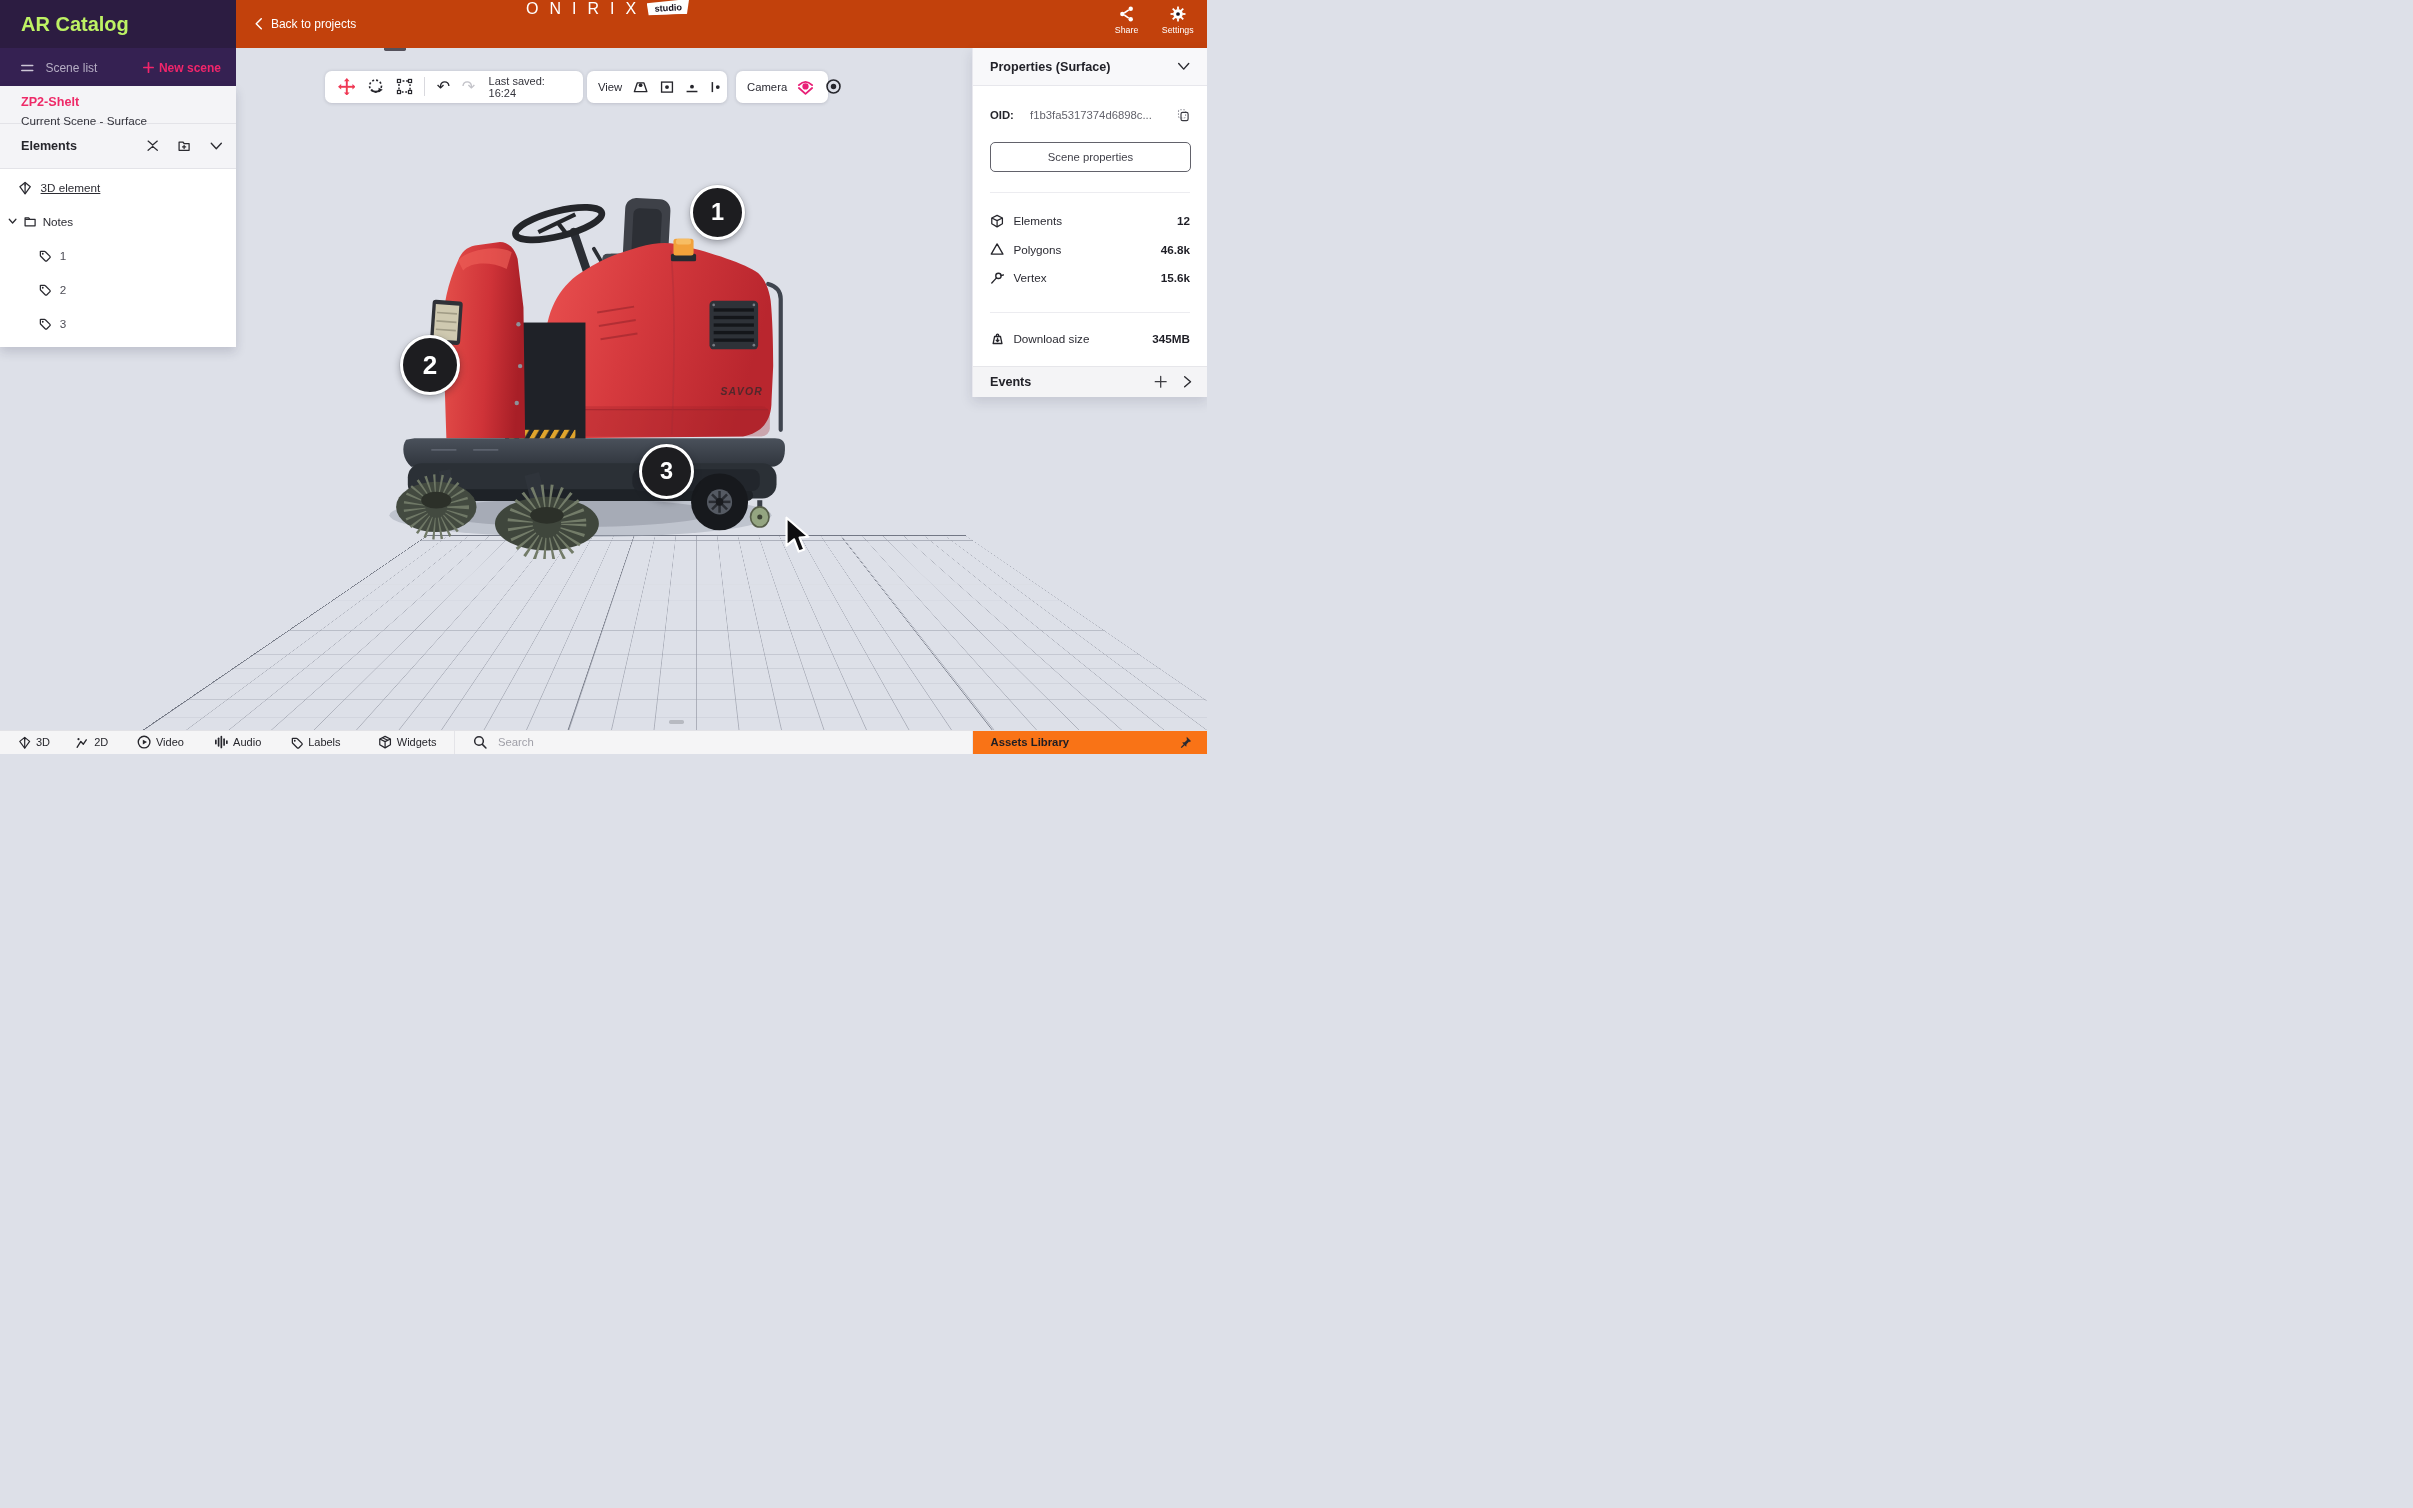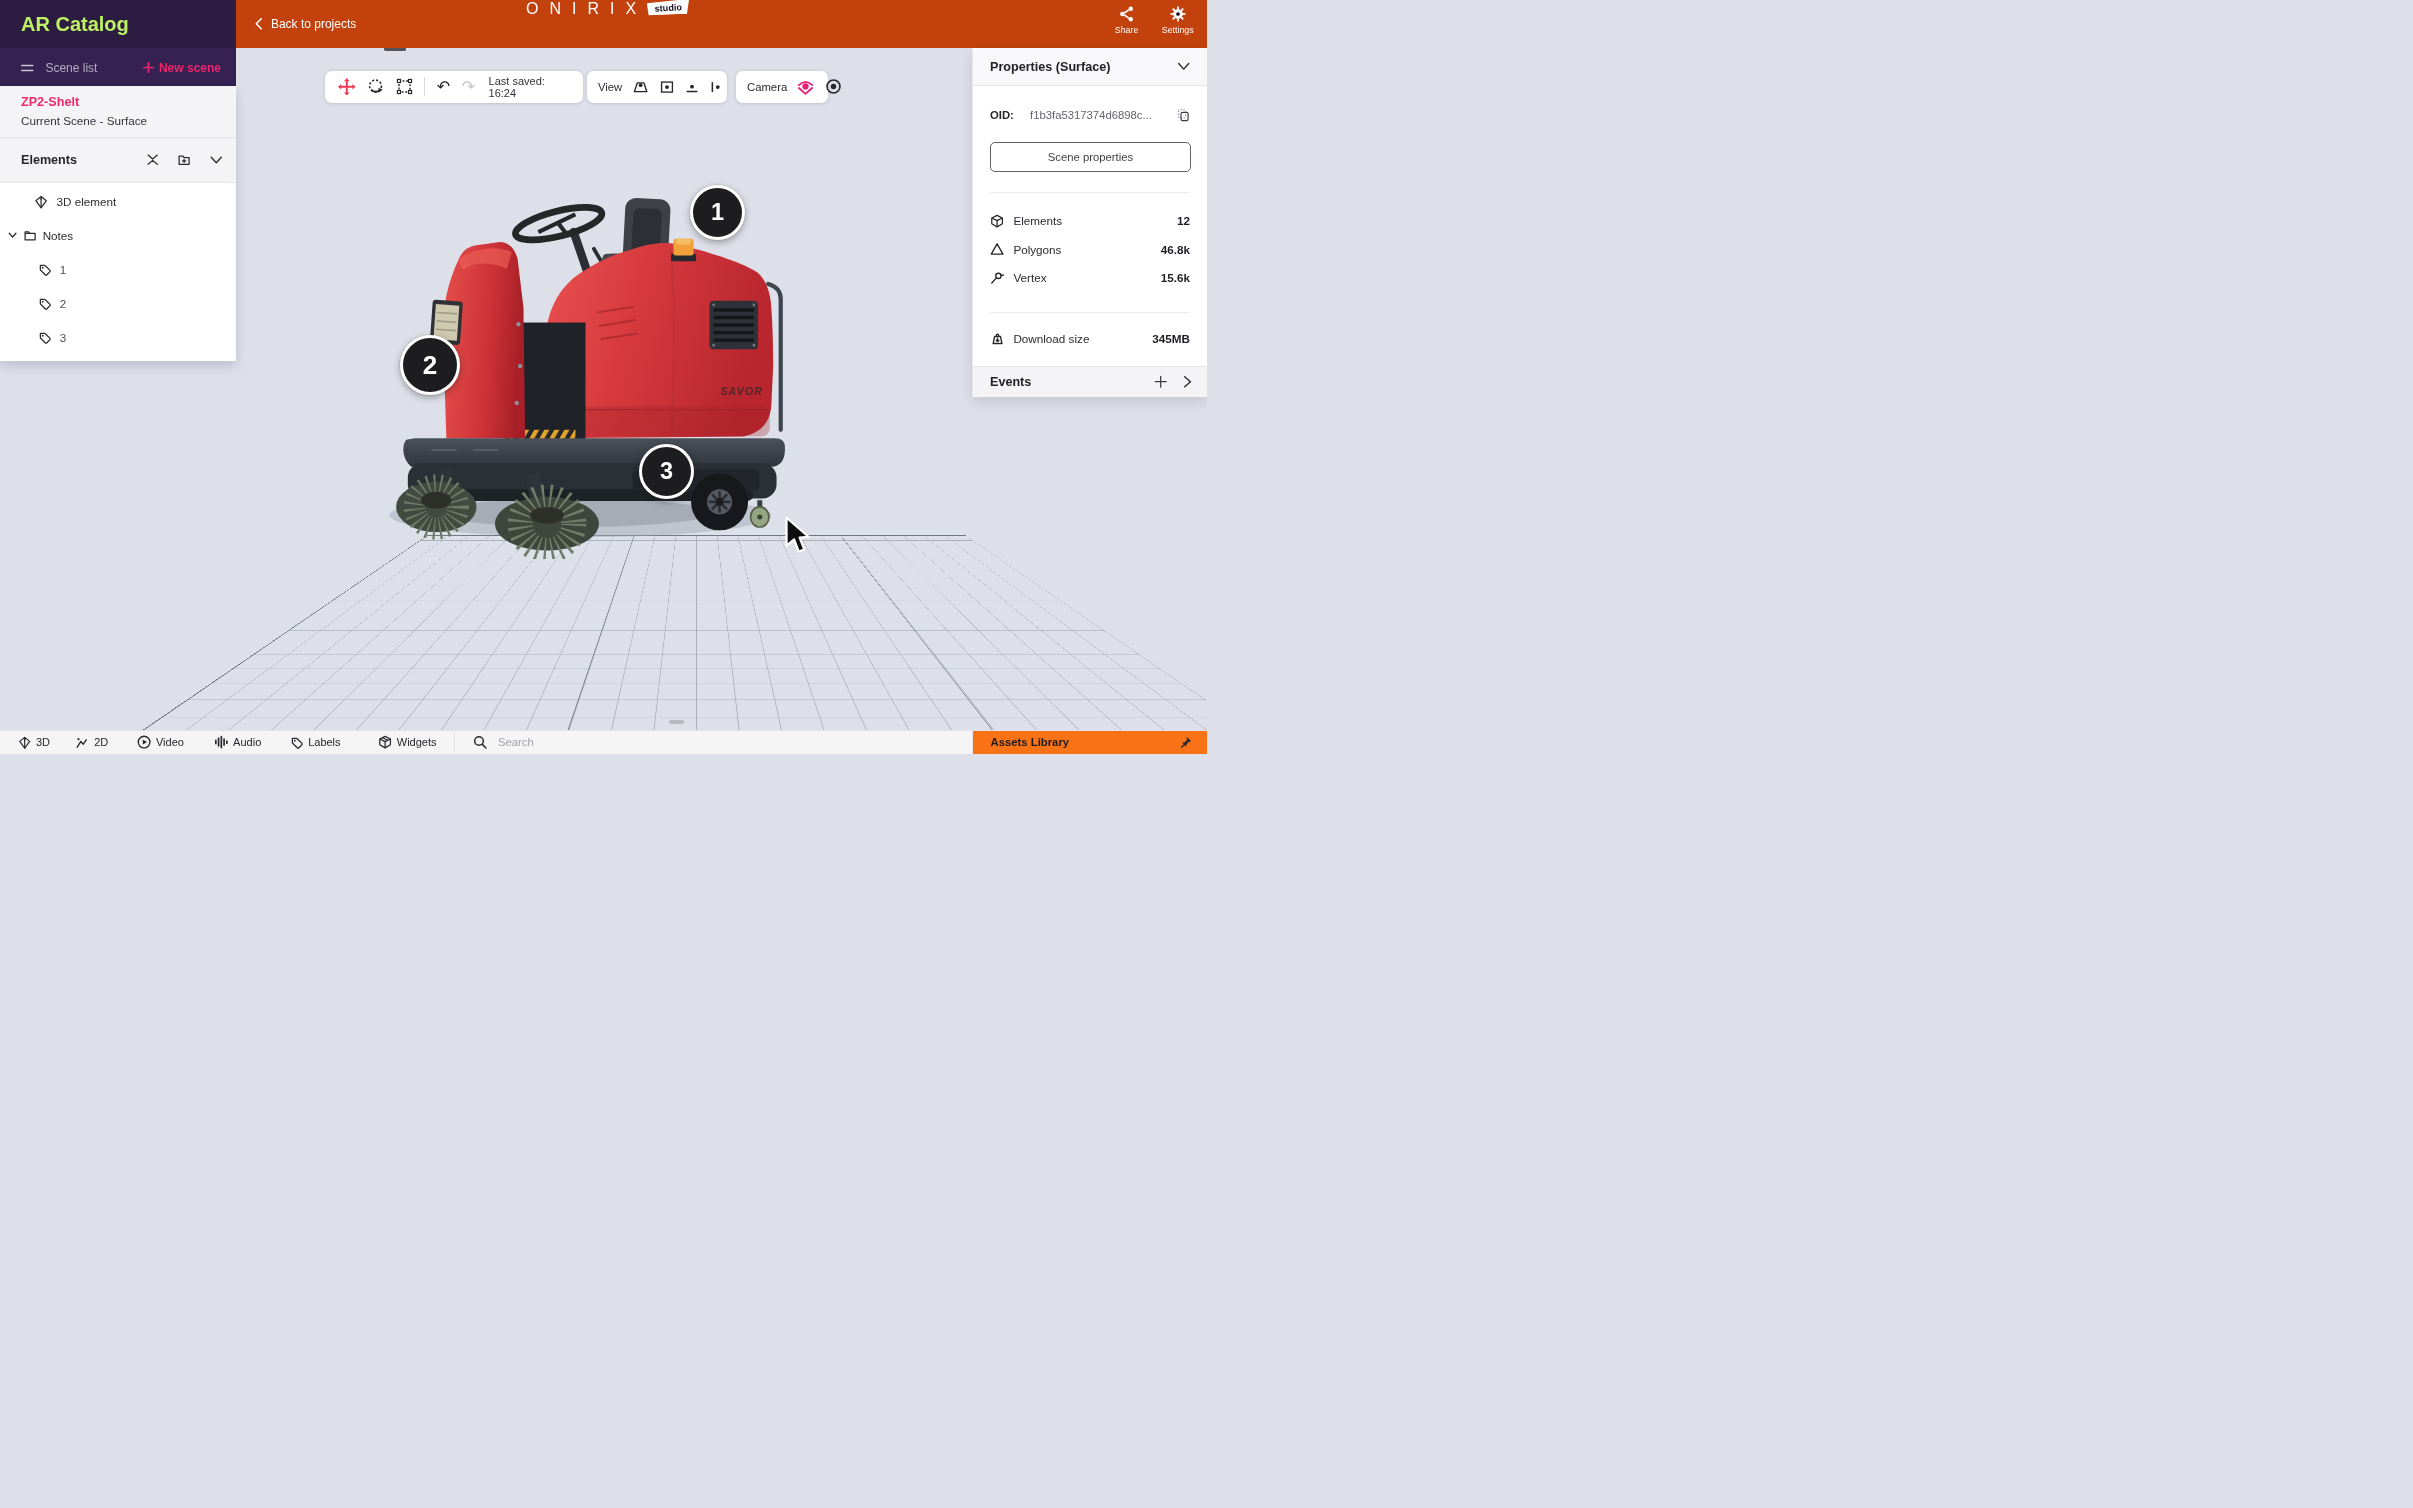--- a/index.html
+++ b/index.html
@@ -22,31 +22,31 @@
   
   .sidebar-head{position:absolute;left:0;top:0;width:236px;height:48px;background:#2c1c41;z-index:31;
         display:flex;align-items:center;padding-left:21px;box-sizing:border-box;}
   .app-title{color:#bef264;font-size:20px;font-weight:700;}
   .scenelist-row{position:absolute;left:0;top:48px;width:236px;height:39px;background:#352152;z-index:31;
         display:flex;align-items:center;padding:0 15px 0 21px;box-sizing:border-box;}
   .scenelist-label{color:#b6aec4;font-size:12px;margin-left:11px;flex:1;}
   .new-scene{display:flex;align-items:center;gap:5px;color:#f1256b;font-size:12px;font-weight:700;cursor:pointer;}
   .sidebar-panel{position:absolute;left:0;top:86px;width:236px;z-index:31;
         box-shadow:0 5px 10px rgba(30,30,60,.16);}
-  .scene-block{height:52px;background:#f4f4f7;border-bottom:0.8px solid #e3e3e8;
+  .scene-block{height:38px;background:#f4f4f7;border-bottom:0.8px solid #e3e3e8;
         padding:9.2px 0 0 21px;box-sizing:border-box;}
   .scene-name{color:#ee2a68;font-size:12.6px;font-weight:700;}
   .scene-sub{color:#33333c;font-size:11.7px;margin-top:5px;}
   .elements-head{height:45px;background:#f4f4f7;border-bottom:0.8px solid #e3e3e8;
         display:flex;align-items:center;padding:0 13.4px 0 21px;box-sizing:border-box;gap:18.4px;}
   .elements-title{font-size:12.6px;font-weight:700;color:#26262c;flex:1;}
   .el-ic{cursor:pointer;display:flex;align-items:center;}
   .element-list{background:#fff;padding:1.7px 0 6.7px;}
   .el-row{height:34px;display:flex;align-items:center;gap:8.4px;font-size:11.7px;color:#2c2c33;cursor:pointer;}
-  .el-row.lvl0{padding-left:34px;}
+  .el-row.lvl0{padding-left:18px;text-decoration:underline;}
   .el-row.folder{padding-left:7.5px;gap:5.9px;}
   .el-row.lvl1{padding-left:38px;color:#4e4e57;}
 
   
   .canvas{position:absolute;left:0;top:48px;right:0;bottom:23.5px;overflow:hidden;background:#dde0e8;}
   .grid{position:absolute;left:84px;width:1224px;bottom:-39px;height:1006px;z-index:1;
         transform-origin:50% 100%;transform:perspective(670px) rotateX(58deg);
         border-left:1.7px solid #767b87;
         background:
           repeating-linear-gradient(to right, rgba(104,109,122,.85) 0 1.3px, transparent 1.3px 469px),

